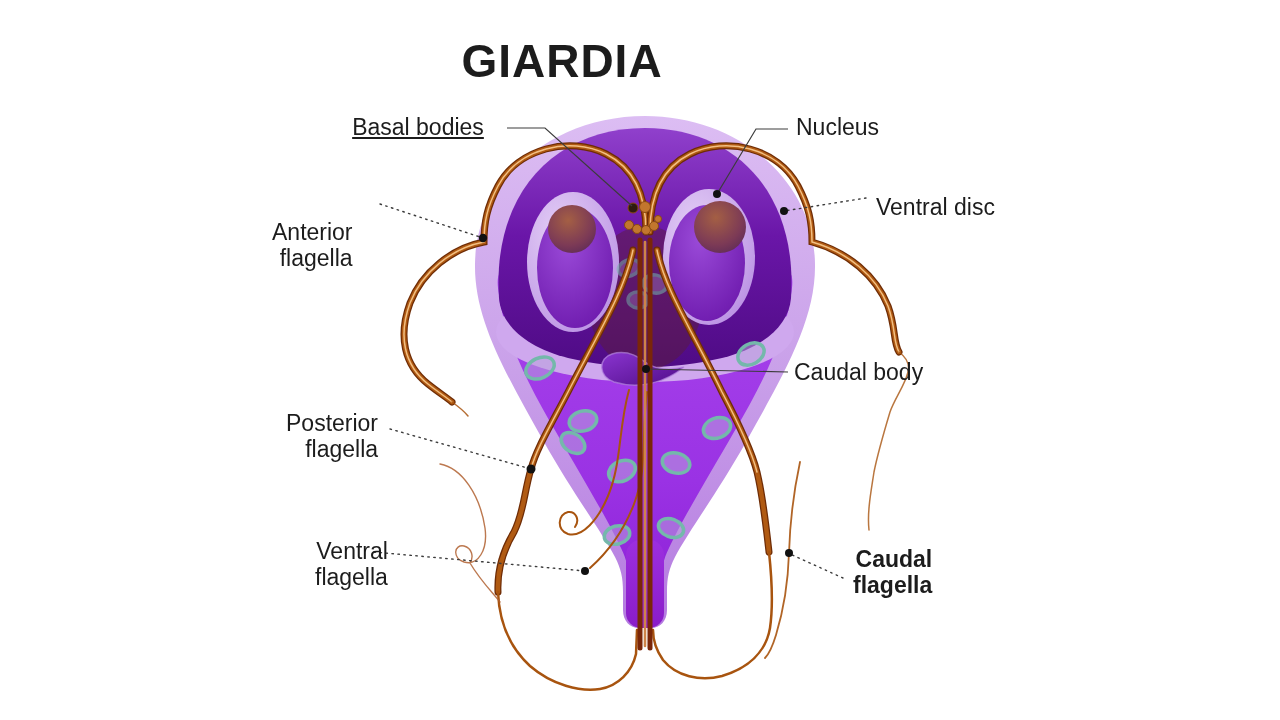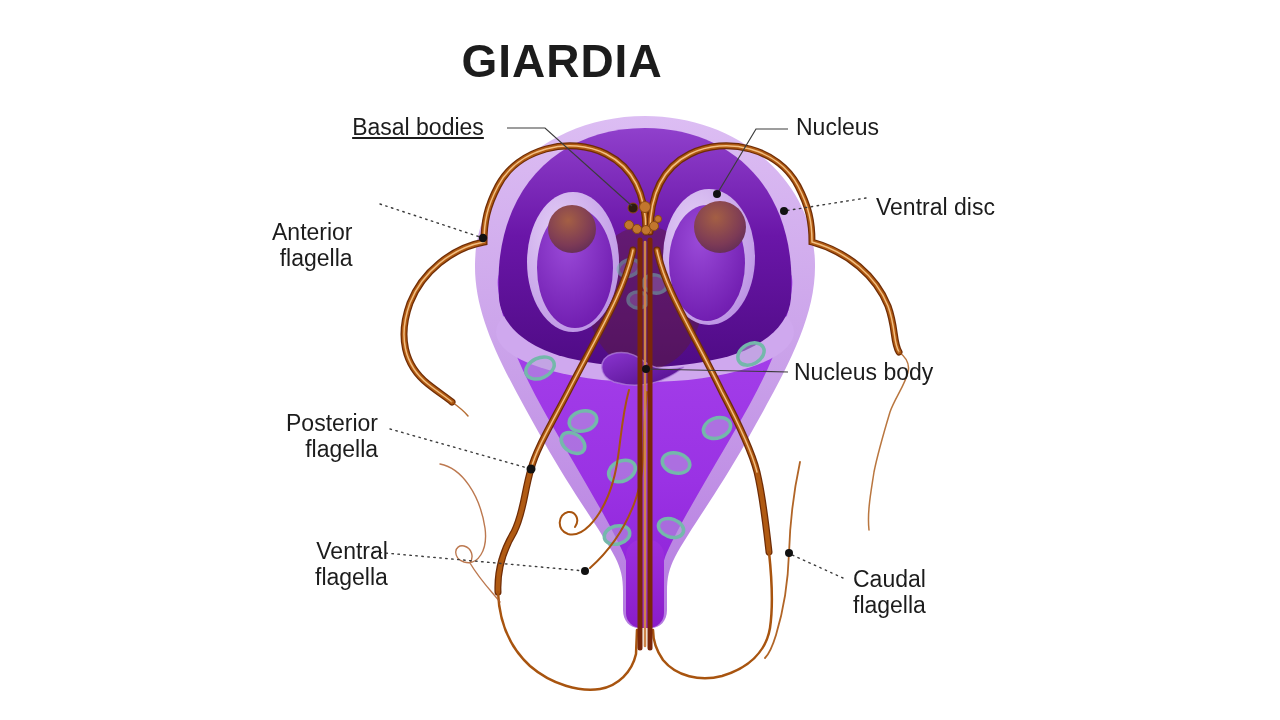--- a/index.html
+++ b/index.html
@@ -218,32 +218,32 @@
     <span>Anterior</span>
     <span>flagella</span>
   </div>
 
   <div class="lbl" style="left:876px; top:186px;margin-top:8px;">
     <span>Ventral disc</span>
 
   </div>
 
   <div class="lbl" style="left:794px; top:359px;">
-    <span>Nucleus body</span>
+    <span>Caudal body</span>
 
   </div>
 
   <div class="lbl" style="left:286px; top:410px;">
     <span>Posterior</span>
     <span>flagella</span>
   </div>
 
   <div class="lbl" style="left:286px; top:538px;margin-left:29px;">
     <span>Ventral</span>
     <span>flagella</span>
   </div>
 
-  <div class="lbl" style="left:853px; top:566px;">
+  <div class="lbl" style="left:853px; top:546px;font-weight:bold;">
     <span>Caudal</span>
     <span>flagella</span>
   </div>
 
 </div>
 
 </body></html>

